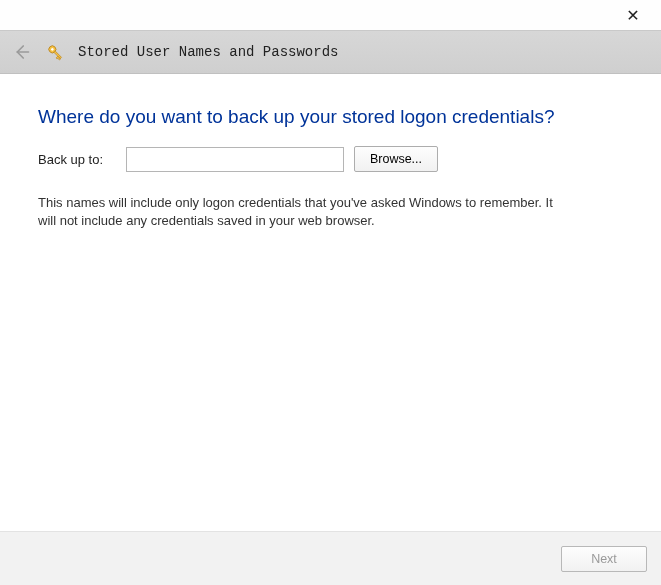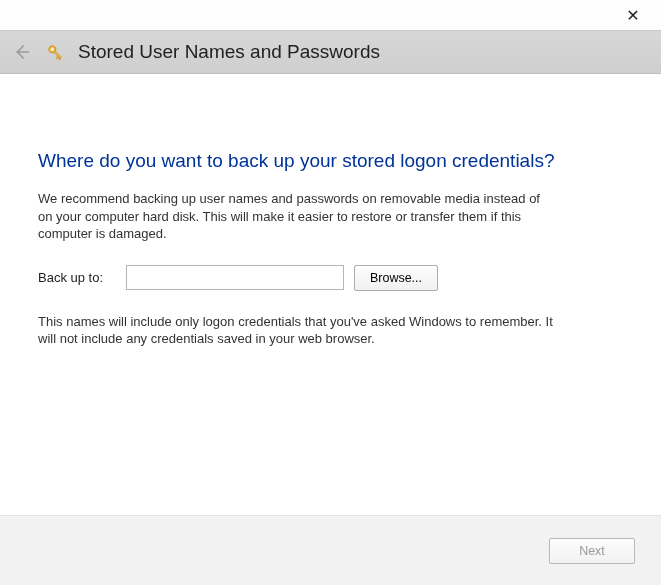--- a/index.html
+++ b/index.html
@@ -34,27 +34,26 @@
     display: flex; align-items: center;
     padding: 0 10px;
     gap: 12px;
   }
   .back {
     width: 22px; height: 22px;
     display: flex; align-items: center; justify-content: center;
     color: #8b8b8b;
   }
   .key-icon { width: 22px; height: 22px; display:flex; align-items:center; justify-content:center;}
-  .header-title { font-size: 19px; color: #222; }
+  .header-title { font-size: 14px; color: #222; font-family: Liberation Mono, monospace; }
 
   .content {
     flex: 1;
     padding: 26px 38px 0 38px;
     background: #fff;
-    margin-top: 44px;
   }
   .heading {
     color: #003399;
     font-size: 19px;
     font-weight: 400;
     margin: 6px 0 18px 0;
   }
   .para { color: #333; font-size: 13px; line-height: 1.35; max-width: 520px; margin: 0 0 22px 0; }
   .row {
     display: flex; align-items: center; gap: 10px;
@@ -72,25 +71,25 @@
     height: 26px; min-width: 84px;
     background: linear-gradient(#fdfdfd,#f1f1f1);
     border: 1px solid #adadad;
     border-radius: 2px;
     padding: 0 14px;
     font-family: inherit; font-size: 12.5px;
     cursor: default;
   }
 
   .footer {
-    height: 70px;
+    height: 54px;
     background: #f2f2f2;
     border-top: 1px solid #e3e3e3;
     display: flex; align-items: center; justify-content: flex-end;
-    gap: 10px; padding: 0 26px;
+    gap: 10px; padding: 0 14px;
   }
   .btn {
     min-width: 86px; height: 26px;
     border: 1px solid #b8b8b8;
     background: linear-gradient(#fdfdfd,#f1f1f1);
     border-radius: 2px;
     font-family: inherit; font-size: 12.5px;
     cursor: default;
   }
   .btn.disabled { color: #9a9a9a; }
@@ -122,21 +121,20 @@
           <rect x="18" y="13" width="2" height="3" fill="#f6c244" stroke="#b8841f" stroke-width="0.8"></rect>
           <rect x="21" y="13" width="1.6" height="2" fill="#f6c244" stroke="#b8841f" stroke-width="0.8"></rect>
         </g>
       </svg>
     </div>
     <div class="header-title">Stored User Names and Passwords</div>
   </div>
 
   <div class="content">
     <h1 class="heading">Where do you want to back up your stored logon credentials?</h1>
-    <p class="para">We recommend backing up user names and passwords on removable media instead of on your computer hard disk. This will make it easier to restore or transfer them if this computer is damaged.</p>
 
     <div class="row">
       <span class="label">Back up to:</span>
       <input class="path-input" type="text" value="" style="">
       <button class="browse">Browse...</button>
     </div>
 
     <p class="para">This names will include only logon credentials that you've asked Windows to remember. It will not include any credentials saved in your web browser.</p>
   </div>
 

